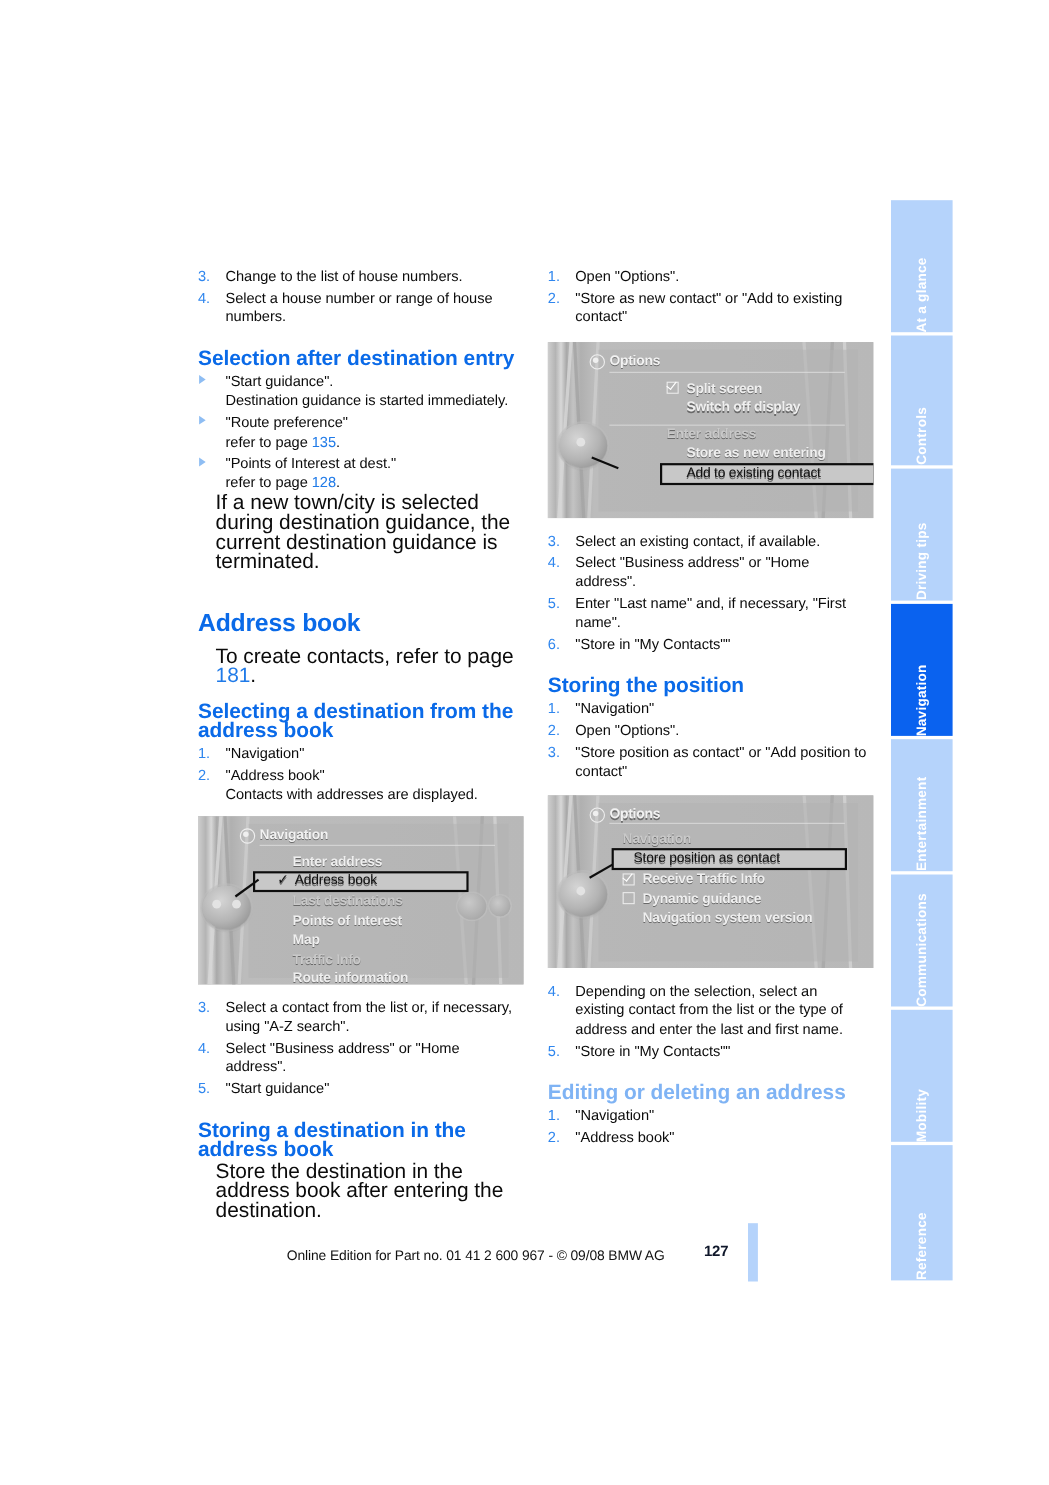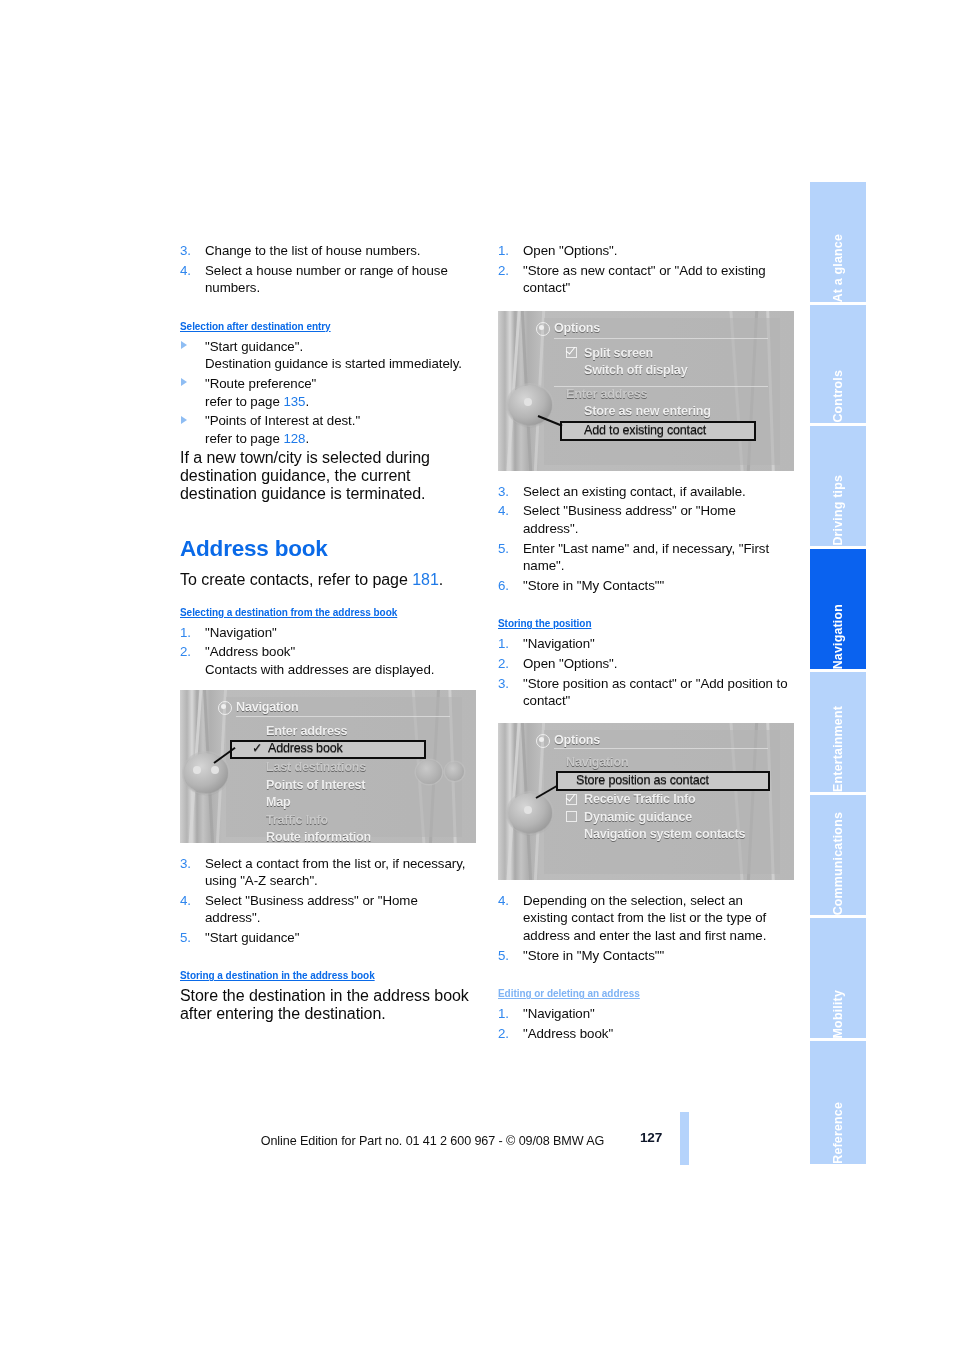--- a/index.html
+++ b/index.html
@@ -18,26 +18,26 @@
   .col{position:absolute;top:0;width:292px;}
   .col-left{left:0;}
   .col-right{left:318px;}
 
   
   .h1{
     color:#0a6ae8;font-size:22.5px;font-weight:bold;line-height:26px;
     letter-spacing:-0.2px;margin:0 0 9px 0;
   }
   .h2{
-    color:#0a6ae8;font-size:10px;font-weight:bold;line-height:17px;
-    letter-spacing:-0.05px;margin:0 0 3px 0;text-decoration:underline;
+    color:#0a6ae8;font-size:19px;font-weight:bold;line-height:17px;
+    letter-spacing:-0.05px;margin:0 0 3px 0;
   }
   .h2.faded{color:#7fb3f4;}
   p.body{
-    font-size:16px;line-height:17.6px;margin:0 0 2px 0;letter-spacing:-0.05px;
+    font-size:19px;line-height:17.6px;margin:0 0 2px 16px;letter-spacing:-0.05px;
   }
   .pageref{color:#1f7ae8;}
 
   
   ol.steps{list-style:none;margin:0;padding:0;}
   ol.steps li{
     position:relative;padding-left:25px;font-size:13.3px;line-height:17.6px;
     margin:0 0 2px 0;letter-spacing:-0.05px;
   }
   ol.steps li .num{
@@ -321,21 +321,21 @@
           <div class="curve c3"></div>
         <div class="curve c4"></div>
           <div class="curve c5"></div>
           <div class="curve c6"></div>
         <div class="fig-panel"></div>
 
         <div class="fig-icon"></div>
         <div class="fig-title">Options</div>
         <div class="fig-rule" style="top:27px;"></div>
 
-        <div class="fig-list" style="top:34px;">
+        <div class="fig-list" style="top:34px;padding-left:40px;">
           <div class="fig-item">
             <span class="chk on"></span>
             <span>Split screen</span>
           </div>
           <div class="fig-item">Switch off display</div>
           <div class="fig-rule" style="top:41px;left:56px;right:26px;"></div>
           <div class="fig-item dim" style="padding-left:68px;margin-top:6px;">Enter address</div>
           <div class="fig-item">Store as new entering</div>
           <div class="fig-item" style="height:20px;">
             <div class="sel-box" style="left:62px;top:0px;width:196px;height:20px;"></div>
@@ -408,21 +408,21 @@
             <div class="sel-label" style="left:78px;top:1px;text-align:center;">Store position as contact</div>
           </div>
           <div class="fig-item">
             <span class="chk on"></span>
             <span>Receive Traffic Info</span>
           </div>
           <div class="fig-item">
             <span class="chk"></span>
             <span>Dynamic guidance</span>
           </div>
-          <div class="fig-item">Navigation system contacts</div>
+          <div class="fig-item">Navigation system version</div>
         </div>
 
         <div class="knob" style="left:10px;top:70px;">
           <div class="dot" style="left:16px;"></div>
         </div>
         <div class="leader" style="left:38px;top:74px;width:24px;transform:rotate(-30deg);"></div>
       </div>
 
       <ol class="steps">
         <li>

